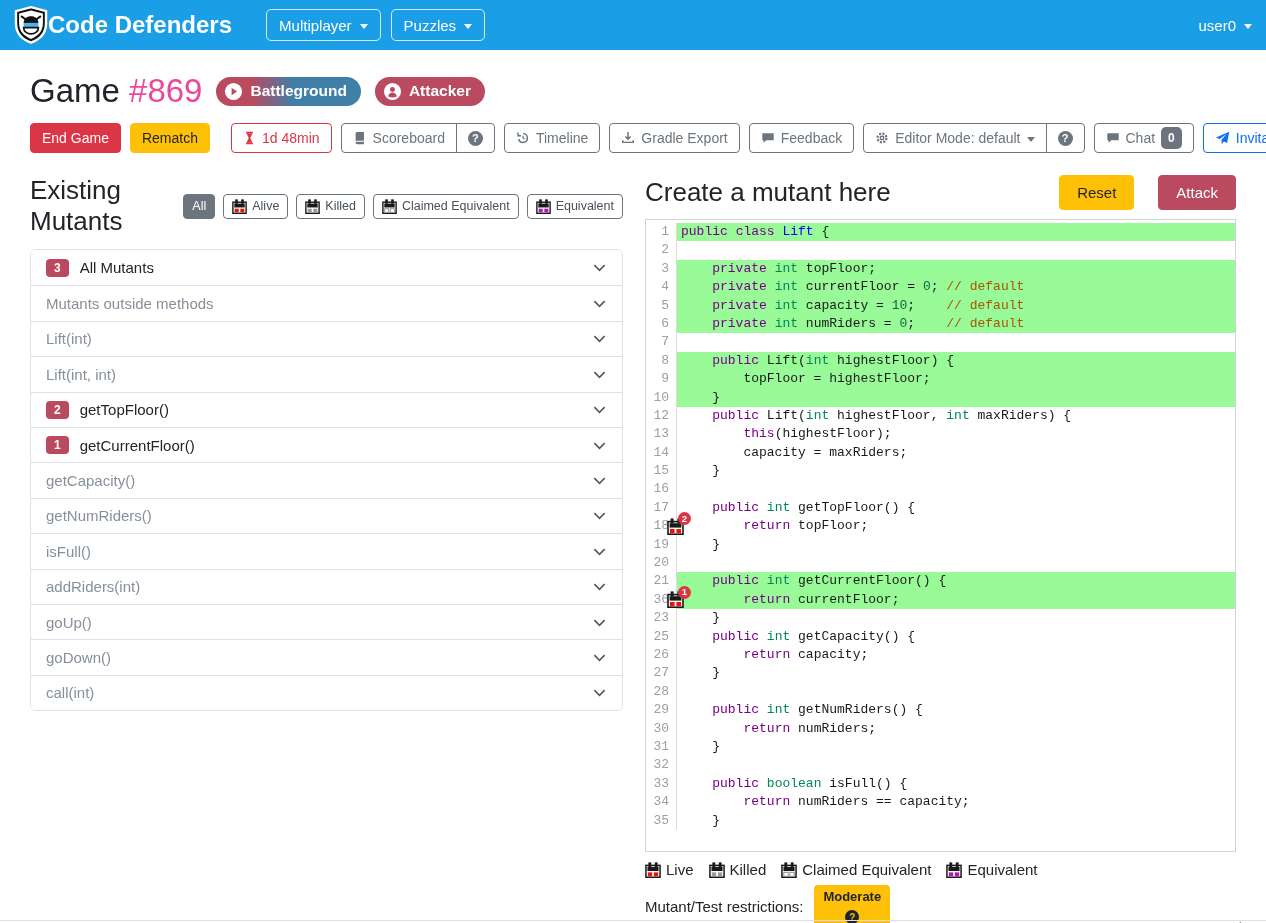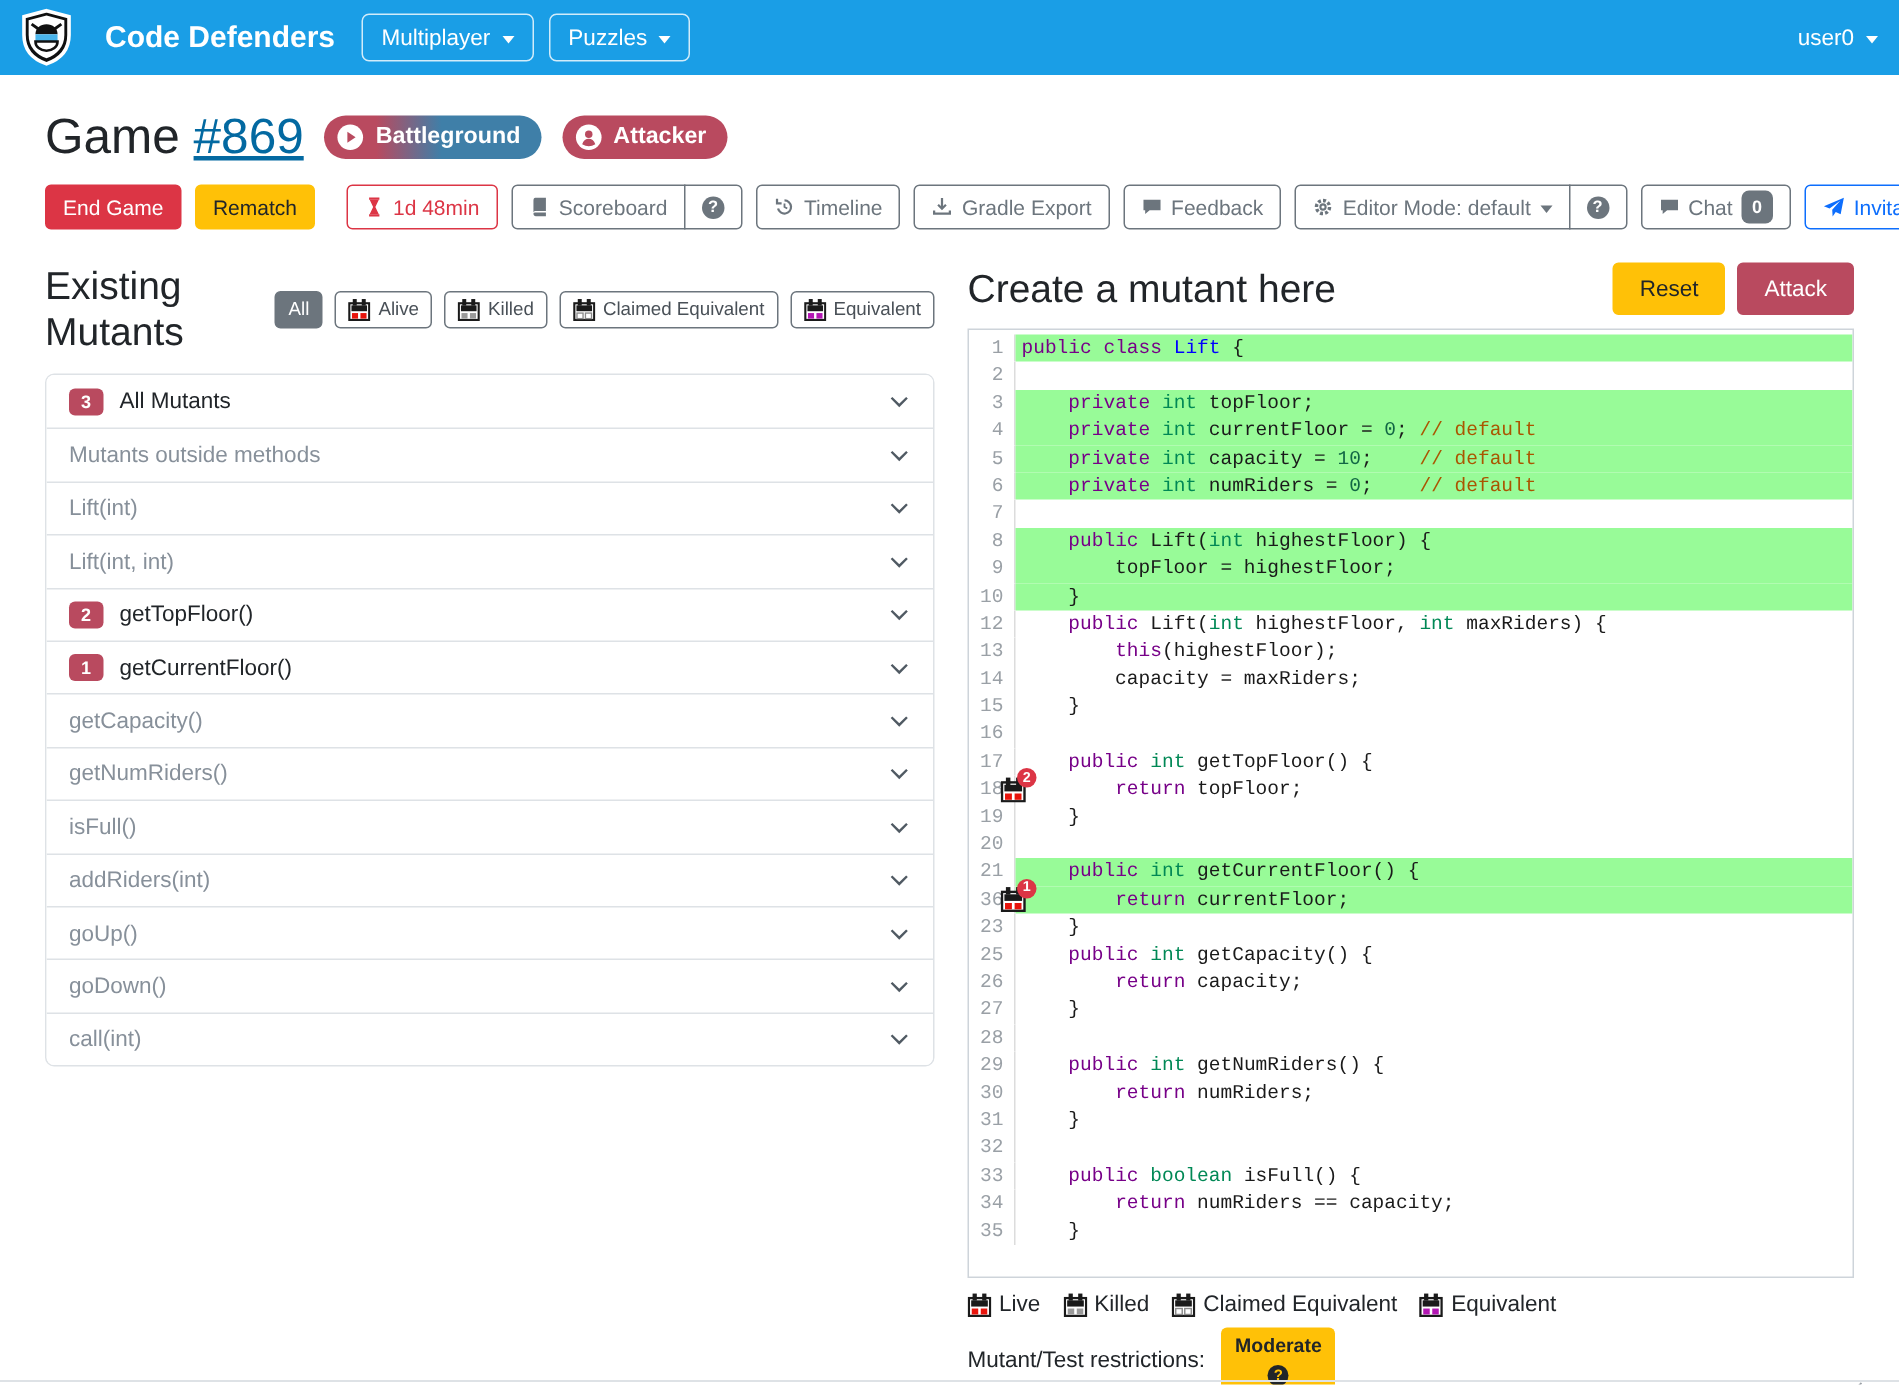--- a/index.html
+++ b/index.html
@@ -2,36 +2,36 @@
 <html><head>
 <meta charset="utf-8">
 <style>
   * { box-sizing: border-box; margin: 0; padding: 0; }
   html, body { width: 1266px; height: 923px; overflow: hidden; background: #fff;
     font-family: "Liberation Sans", sans-serif; color: #212529; }
 
   
   .navbar { height: 50px; background: #1a9ee6; display: flex; align-items: center;
     padding: 0 14px; gap: 10px; }
-  .brand { display: flex; align-items: center; gap: 22px; color: #fff; font-size: 20px;
-    font-weight: 700; margin-right: 8px; }
+  .brand { display: flex; align-items: center; gap: 0; color: #fff; font-size: 24px;
+    font-weight: 700; margin-right: 24px; }
   .nav-btn { background: transparent; border: 1px solid rgba(255,255,255,.8); color: #fff;
     font-size: 15px; padding: 5px 12px; border-radius: 5px; display: inline-flex; gap: 8px;
     align-items: center; font-family: inherit; cursor: pointer; height: 32px; }
   .caret { width: 0; height: 0; border-left: 4.5px solid transparent;
     border-right: 4.5px solid transparent; border-top: 5px solid currentColor;
     display: inline-block; position: relative; top: 1px; }
   .user-menu { margin-left: auto; color: #fff; font-size: 15px; display: flex;
     align-items: center; gap: 8px; background: none; border: none; font-family: inherit; cursor: pointer; }
 
   
   .page { padding: 22px 30px 0; position: relative; height: 873px; }
   .title-row { display: flex; align-items: center; gap: 14px; }
   h1 { font-size: 33px; font-weight: 500; }
-  .game-id { color: #0369a1; text-decoration: underline; }
+  .game-id { color: #ec4899; }
   .badge-pill { display: inline-flex; align-items: center; gap: 7px; color: #fff;
     font-weight: 700; font-size: 15.5px; padding: 0 14px 0 8px; border-radius: 15px; height: 29px; }
   .badge-battleground { background: linear-gradient(90deg,#b94a5f 0%,#b94a5f 24%,#3f7fa8 54%,#3f7fa8 100%); }
   .badge-attacker { background: #b94a5f; }
 
   
   .toolbar { display: flex; align-items: flex-start; gap: 9px; margin-top: 13px; }
   .btn { font-family: inherit; font-size: 14px; padding: 5px 11px; border-radius: 4px;
     border: 1px solid transparent; display: inline-flex; align-items: center; gap: 6px;
     line-height: 18px; height: 30px; background: #fff; cursor: pointer; white-space: nowrap; }
@@ -46,21 +46,21 @@
   .q-circle { width: 15px; height: 15px; border-radius: 50%; background: #6c757d; color: #fff;
     font-size: 11px; font-weight: 700; display: inline-flex; align-items: center; justify-content: center; }
   .q-circle::after { content: "?"; }
   .chat-badge { background: #6c757d; color: #fff; border-radius: 5px; font-size: 12px;
     font-weight: 700; padding: 2px 7px; }
 
   
   .content { display: flex; gap: 22px; margin-top: 22px; }
   .col-left { width: 593px; flex: none; }
   .col-right { flex: 1; min-width: 0; position: relative; }
-  .panel-head { display: flex; align-items: center; gap: 8px; }
+  .panel-head { display: flex; align-items: center; gap: 24px; }
   h2 { font-size: 26px; font-weight: 500; }
 
   
   .filters { display: flex; gap: 8px; margin-left: 9px; align-items: center; flex-wrap: nowrap; }
   .chip { font-size: 12.5px; padding: 3px 8px; border-radius: 4px; border: 1px solid #6c757d;
     color: #495057; display: inline-flex; align-items: center; gap: 5px; background: #fff;
     height: 25px; font-family: inherit; cursor: pointer; white-space: nowrap; }
   .chip-active { background: #6c757d; color: #fff; }
 
   

